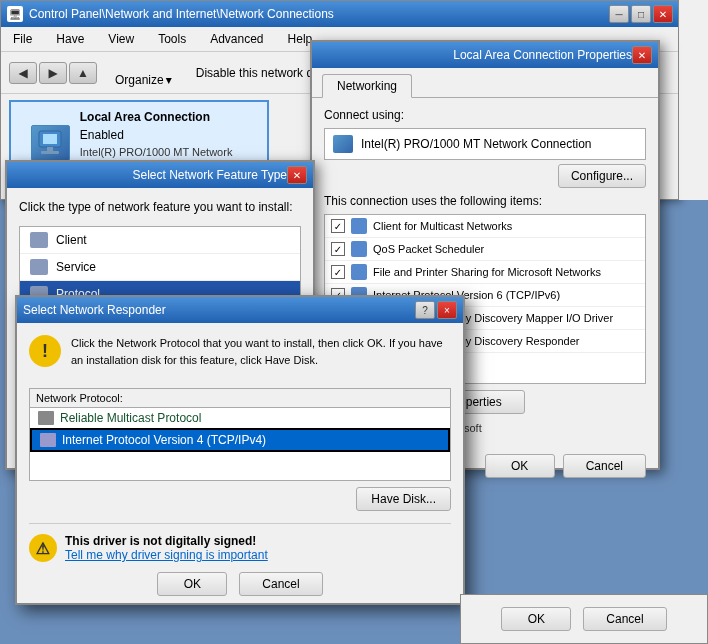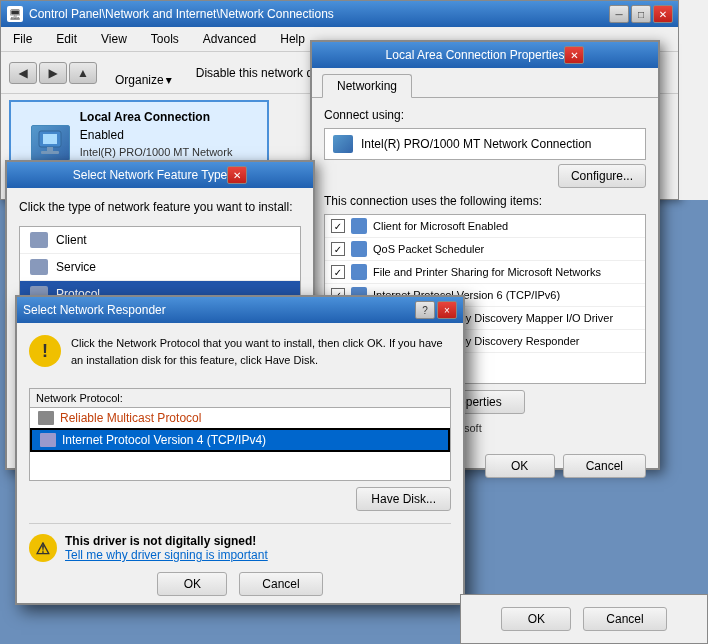--- a/index.html
+++ b/index.html
@@ -106,21 +106,21 @@
       width: 310px;
       height: 310px;
       background: #f0f0f0;
       border: 2px solid #888;
       box-shadow: 4px 4px 12px rgba(0,0,0,0.5);
     }
     .dialog-title-bar {
       background: linear-gradient(to bottom, #4a90d9, #2060b0);
       color: white;
       padding: 4px 6px;
-      display: flex; align-items: center; justify-content: center;
+      display: flex; align-items: center; justify-content: flex-end;
       height: 26px;
     }
     .dialog-body { padding: 12px; }
 
     
     .lacp-dialog {
       position: absolute;
       top: 40px; left: 310px;
       width: 350px;
       height: 430px;
@@ -248,21 +248,21 @@
     .protocol-item {
       padding: 3px 8px;
       display: flex; align-items: center; gap: 6px;
       cursor: pointer;
     }
     .protocol-item.selected {
       background: #0066cc;
       color: white;
       border: 2px solid #000000;
     }
-    .protocol-item.normal { background: white; color: #c2410c; }
+    .protocol-item.normal { background: white; color: #14532d; }
     .protocol-icon {
       width: 16px; height: 14px;
       background: #888;
       border-radius: 1px;
       flex-shrink: 0;
     }
     .warning-section {
       display: flex; align-items: flex-start; gap: 8px;
       margin-top: 12px;
       border-top: 1px solid #ccc;
@@ -358,21 +358,21 @@
       <span class="title-bar-title">Control Panel\Network and Internet\Network Connections</span>
     </div>
     <div class="title-bar-controls">
       <div class="tb-btn">─</div>
       <div class="tb-btn">□</div>
       <div class="tb-btn close">✕</div>
     </div>
   </div>
   <div class="menu-bar">
     <span class="menu-item">File</span>
-    <span class="menu-item">Edit</span>
+    <span class="menu-item">Have</span>
     <span class="menu-item">View</span>
     <span class="menu-item">Tools</span>
     <span class="menu-item">Advanced</span>
     <span class="menu-item">Help</span>
   </div>
   <div class="toolbar">
     <div class="nav-arrows">
       <div class="nav-arrow">◀</div>
       <div class="nav-arrow">▶</div>
       <div class="nav-arrow">▲</div>
@@ -426,21 +426,21 @@
       <span>Intel(R) PRO/1000 MT Network Connection</span>
     </div>
     <div style="display:flex;justify-content:flex-end;margin-bottom:6px;">
       <button class="configure-btn">Configure...</button>
     </div>
     <div class="section-label">This connection uses the following items:</div>
     <div class="items-list">
       <div class="list-item-row">
         <div class="checkbox checked"></div>
         <div class="item-icon" style="background:#5588cc;"></div>
-        <span class="item-text">Client for Microsoft Enabled</span>
+        <span class="item-text">Client for Multicast Networks</span>
       </div>
       <div class="list-item-row">
         <div class="checkbox checked"></div>
         <div class="item-icon" style="background:#5588cc;"></div>
         <span class="item-text">QoS Packet Scheduler</span>
       </div>
       <div class="list-item-row">
         <div class="checkbox checked"></div>
         <div class="item-icon" style="background:#5588cc;"></div>
         <span class="item-text">File and Printer Sharing for Microsoft Networks</span>

